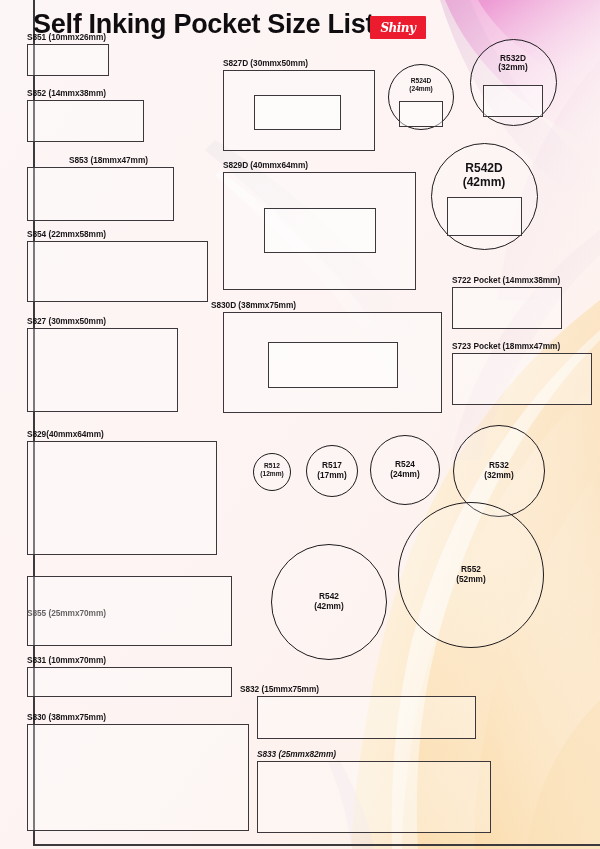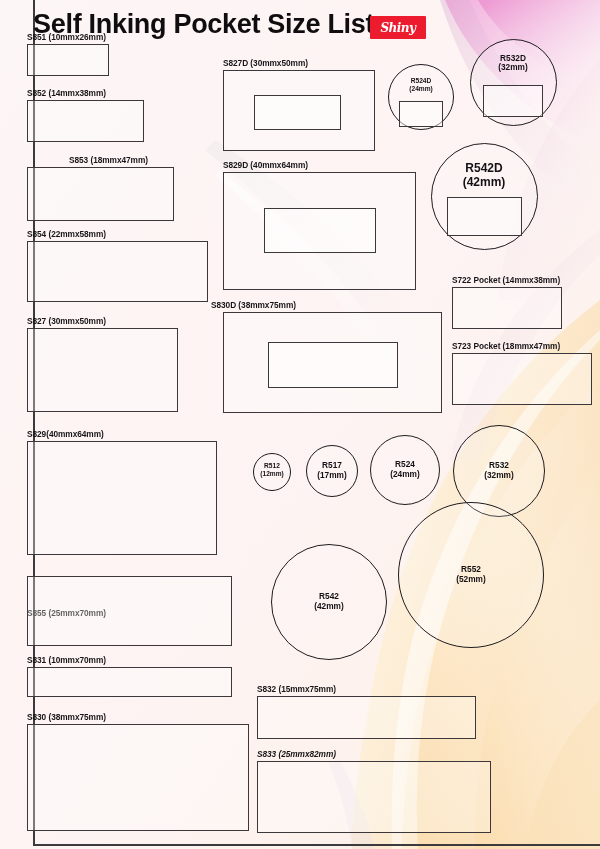--- a/index.html
+++ b/index.html
@@ -180,21 +180,21 @@
       <div class="label" style="left: 27px; top: 229px;">S854 (22mmx58mm)</div>
       <div class="rect" style="left: 27px; top: 241px; width: 181px; height: 61px;"></div>
       <div class="label" style="left: 27px; top: 316px;">S827 (30mmx50mm)</div>
       <div class="rect" style="left: 27px; top: 328px; width: 151px; height: 84px;"></div>
       <div class="label" style="left: 27px; top: 429px;">S829(40mmx64mm)</div>
       <div class="rect" style="left: 27px; top: 441px; width: 190px; height: 114px;"></div>
       <div class="label" style="left: 27px; top: 564px; margin-top: 44px;">S855 (25mmx70mm)</div>
       <div class="rect" style="left: 27px; top: 576px; width: 205px; height: 70px;"></div>
       <div class="label" style="left: 27px; top: 655px;">S831 (10mmx70mm)</div>
       <div class="rect" style="left: 27px; top: 667px; width: 205px; height: 30px;"></div>
-      <div class="label" style="left: 257px; top: 684px;">S832 (15mmx75mm)</div>
+      <div class="label" style="left: 240px; top: 684px;">S832 (15mmx75mm)</div>
       <div class="rect" style="left: 257px; top: 696px; width: 219px; height: 43px;"></div>
       <div class="label" style="left: 27px; top: 712px;">S830 (38mmx75mm)</div>
       <div class="rect" style="left: 27px; top: 724px; width: 222px; height: 107px;"></div>
       <div class="label" style="left: 257px; top: 749px; font-style: italic;">S833 (25mmx82mm)</div>
       <div class="rect" style="left: 257px; top: 761px; width: 234px; height: 72px;"></div>
       <div class="label" style="left: 452px; top: 275px;">S722 Pocket (14mmx38mm)</div>
       <div class="rect" style="left: 452px; top: 287px; width: 110px; height: 42px;"></div>
       <div class="label" style="left: 452px; top: 341px;">S723  Pocket (18mmx47mm)</div>
       <div class="rect" style="left: 452px; top: 353px; width: 140px; height: 52px;"></div>
       <div class="label" style="left: 223px; top: 58px;">S827D (30mmx50mm)</div>

